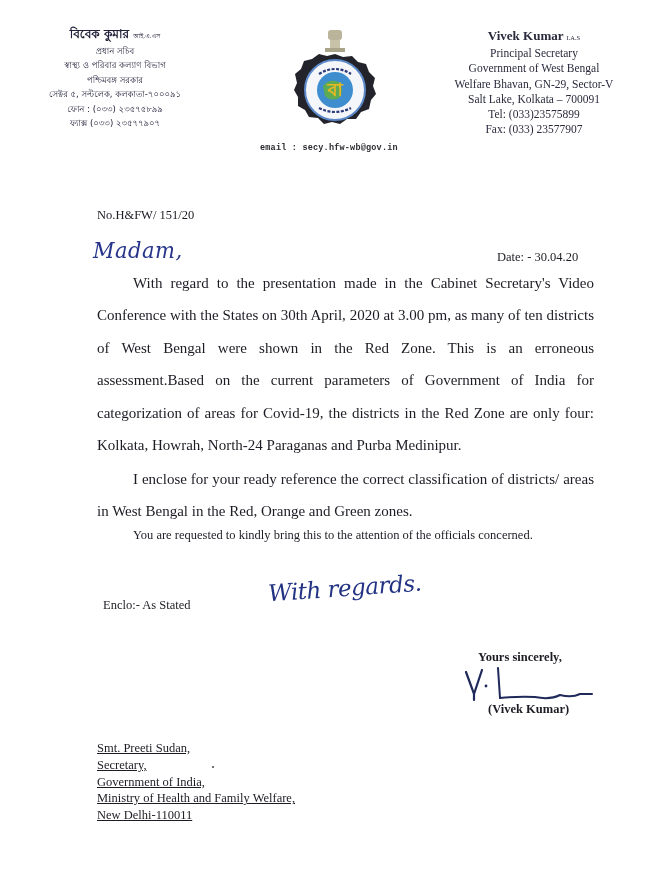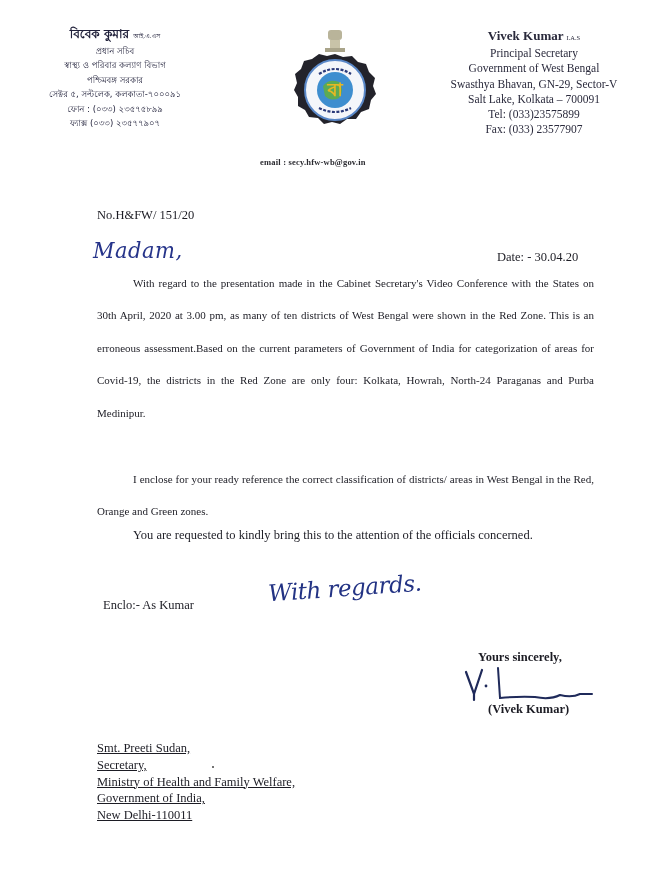--- a/index.html
+++ b/index.html
@@ -7,35 +7,35 @@
   .abs { position: absolute; }
 
   
   .lh-left { left: 20px; top: 26px; width: 190px; text-align: center; font-family: "DejaVu Sans", sans-serif; color: #20203a; }
   .lh-left .l { font-size: 8.5px; line-height: 14.4px; white-space: nowrap; }
   .lh-left .name { font-size: 12px; font-weight: bold; line-height: 16px; }
   .lh-left .name small { font-size: 6px; font-weight: normal; }
 
   
   .emblem { left: 283px; top: 28px; width: 104px; height: 108px; }
-  .email { left: 260px; top: 157px; font-family: Liberation Serif, serif; font-size: 8.5px; font-weight: bold; color: #2a2a30; letter-spacing: 0.2px; }
+  .email { left: 260px; top: 143px; font-family: Liberation Mono, monospace; font-size: 8.5px; font-weight: bold; color: #2a2a30; letter-spacing: 0.2px; }
 
   
   .lh-right { left: 425px; top: 28px; width: 218px; text-align: center; color: #2a2a3c; }
   .lh-right .l { font-size: 11.5px; line-height: 15.3px; white-space: nowrap; }
   .lh-right .name { font-size: 13px; font-weight: bold; line-height: 16px; }
   .lh-right .name small { font-size: 6.5px; font-weight: normal; }
 
   
   .ref { left: 97px; top: 208px; font-size: 12.5px; }
   .date { left: 497px; top: 208px; font-size: 12.5px; margin-top: 42px; }
 
   .salutation { left: 93px; top: 238px; font-family: "DejaVu Serif", serif; font-style: italic; font-size: 21px; color: #26348a; transform: scaleY(1.1); letter-spacing: 0.5px; }
 
-  .body { left: 97px; width: 497px; font-size: 11px; line-height: 32.4px; text-align: justify; }
+  .body { left: 97px; width: 497px; font-size: 15px; line-height: 32.4px; text-align: justify; }
   .p1 { top: 267px; }
   .p1, .p2 { text-indent: 36px; }
   .p2 { top: 463px; }
   .p3 { left: 133px; top: 528px; font-size: 12.5px; }
 
   .closing-sig { left: 268px; top: 575px; font-family: "DejaVu Serif", serif; font-style: italic; font-size: 23px; color: #233384; transform: rotate(-4deg); letter-spacing: -0.5px; }
   .enclo { left: 103px; top: 598px; font-size: 12.5px; }
 
   .yours { left: 478px; top: 650px; font-size: 12.5px; font-weight: bold; }
   .signature { left: 460px; top: 664px; width: 135px; height: 40px; }
@@ -73,46 +73,46 @@
     <path d="M36 46 Q52 36 68 46" fill="none" stroke="#2a3a7a" stroke-width="2.2" stroke-dasharray="3 1.5"></path>
     <path d="M36 80 Q52 88 68 80" fill="none" stroke="#2a3a7a" stroke-width="2.2" stroke-dasharray="3 1.5"></path>
   </g>
 </svg>
 <div class="abs email">email : secy.hfw-wb@gov.in</div>
 
 <div class="abs lh-right">
   <div class="name"><span>Vivek Kumar</span> <small>I.A.S</small></div>
   <div class="l">Principal Secretary</div>
   <div class="l">Government of West Bengal</div>
-  <div class="l">Swasthya Bhavan, GN-29, Sector-V</div>
+  <div class="l">Welfare Bhavan, GN-29, Sector-V</div>
   <div class="l">Salt Lake, Kolkata – 700091</div>
   <div class="l">Tel: (033)23575899</div>
   <div class="l">Fax: (033) 23577907</div>
 </div>
 
 <div class="abs ref">No.H&amp;FW/ 151/20</div>
 <div class="abs date">Date: - 30.04.20</div>
 
 <div class="abs salutation">Madam,</div>
 
 <div class="abs body p1">With regard to the presentation made in the Cabinet Secretary's Video Conference with the States on 30th April, 2020 at 3.00 pm, as many of ten districts of West Bengal were shown in the Red Zone. This is an erroneous assessment.Based on the current parameters of Government of India for categorization of areas for Covid-19, the districts in the Red Zone are only four: Kolkata, Howrah, North-24 Paraganas and Purba Medinipur.</div>
 <div class="abs body p2">I enclose for your ready reference the correct classification of districts/ areas in West Bengal in the Red, Orange and Green zones.</div>
 <div class="abs p3">You are requested to kindly bring this to the attention of the officials concerned.</div>
 
 <div class="abs closing-sig">With regards.</div>
-<div class="abs enclo">Enclo:- As Kumar</div>
+<div class="abs enclo">Enclo:- As Stated</div>
 
 <div class="abs yours">Yours sincerely,</div>
 <svg class="abs signature" viewBox="0 0 135 40">
   <path d="M6 8 L14 30 L22 6 M14 30 L14 36" fill="none" stroke="#1f2a5a" stroke-width="2.2" stroke-linecap="round"></path>
   <circle cx="26" cy="22" r="1.4" fill="#1f2a5a"></circle>
   <path d="M38 4 L40 34 Q60 32 75 33 Q90 36 100 31 Q112 34 120 30 L132 30" fill="none" stroke="#1f2a5a" stroke-width="2" stroke-linecap="round"></path>
 </svg>
 <div class="abs signer">(Vivek Kumar)</div>
 
 <div class="abs addressee">
   <div>Smt. Preeti Sudan,</div>
   <div>Secretary,</div>
+  <div>Government of India,</div>
   <div>Ministry of Health and Family Welfare,</div>
-  <div>Government of India,</div>
   <div>New Delhi-110011</div>
 </div>
 <div class="abs dot"></div>
 
 </body></html>

